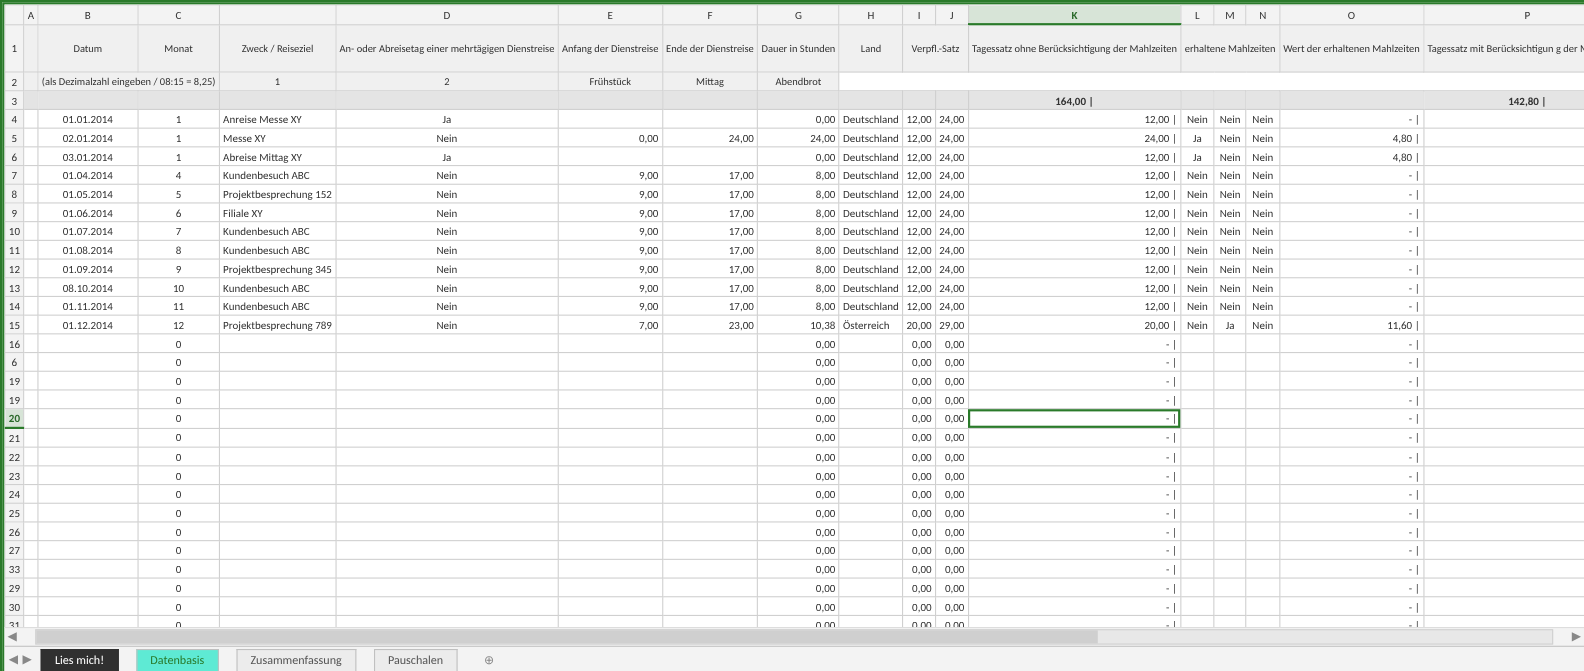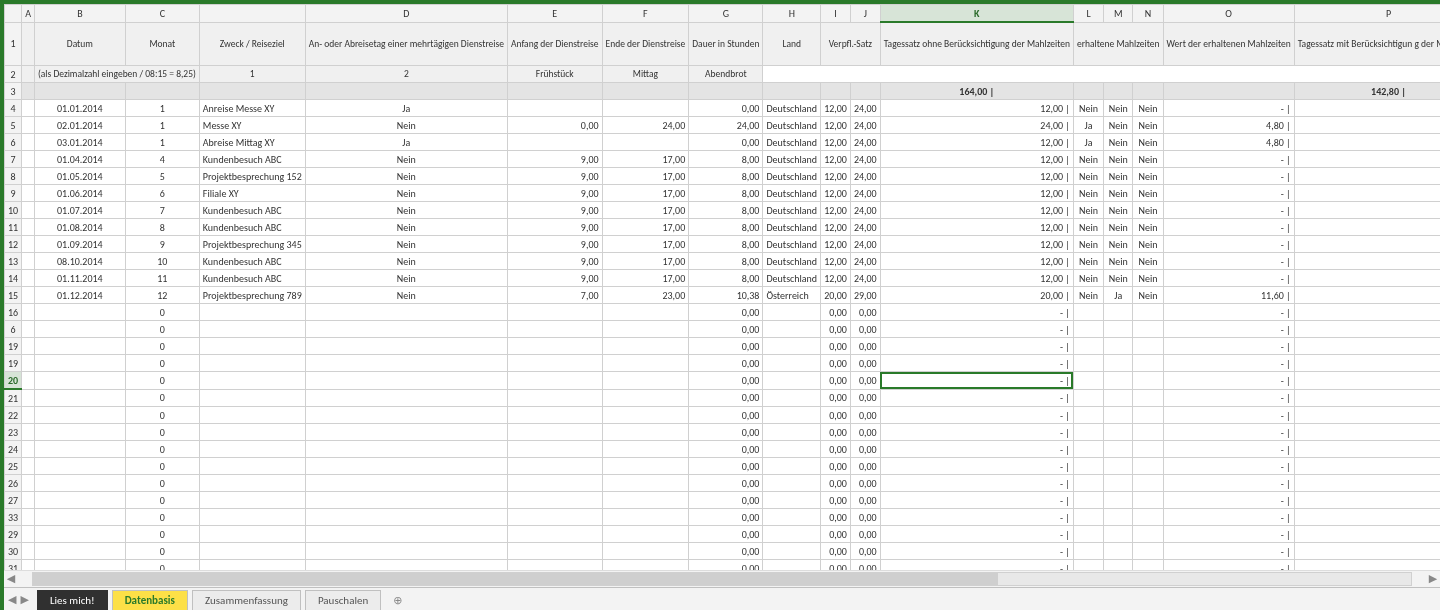--- a/index.html
+++ b/index.html
@@ -35,25 +35,25 @@
   
   .tabbar {
     display: flex; align-items: center; height: 22px;
     background: #f3f3f3; border-top: 1px solid #c0c0c0; padding: 0 4px;
     font-size: 11px; gap: 0;
   }
   .tab-nav { display:flex; gap:4px; margin-right:8px; }
   .tab-nav span { color:#888; cursor:pointer; }
   .tab {
     padding: 3px 12px; border: 1px solid #c0c0c0; border-bottom: none;
-    background: #ececec; color: #555; margin-right: 4px; cursor: pointer;
+    background: #ececec; color: #555; margin-right: 16px; cursor: pointer;
     position: relative; top: 1px;
   }
   .tab.active1 { background: #303030; color: #fff; border-color:#303030; }
-  .tab.active2 { background: #fde047; color: #2a7a2a; font-weight: bold; border-bottom:2px solid #fff; }
+  .tab.active2 { background: #5eead4; color: #2a7a2a; font-weight: normal; border-bottom:2px solid #fff; }
   .tab.add { background:transparent; border:none; color:#888; padding:3px 8px; }
   
   .hsb { height: 16px; background:#f3f3f3; border-top:1px solid #ddd;
          display:flex; align-items:center; }
   .hsb .track { flex:1; height:12px; background:#e8e8e8; margin:0 14px;
                 position:relative; border:1px solid #d0d0d0; }
   .hsb .thumb { position:absolute; left:0; width:70%; top:0; bottom:0; background:#cfcfcf; }
   .hsb .btn { width:14px; height:14px; text-align:center; color:#888; }
 </style>
 </head>

